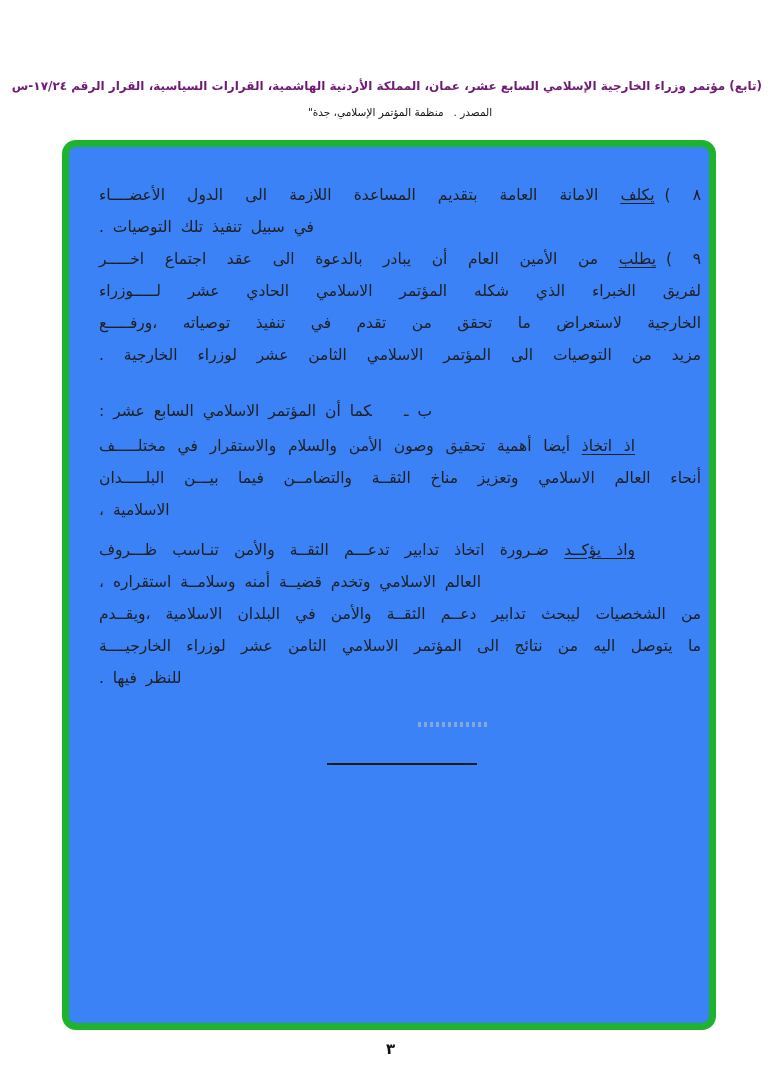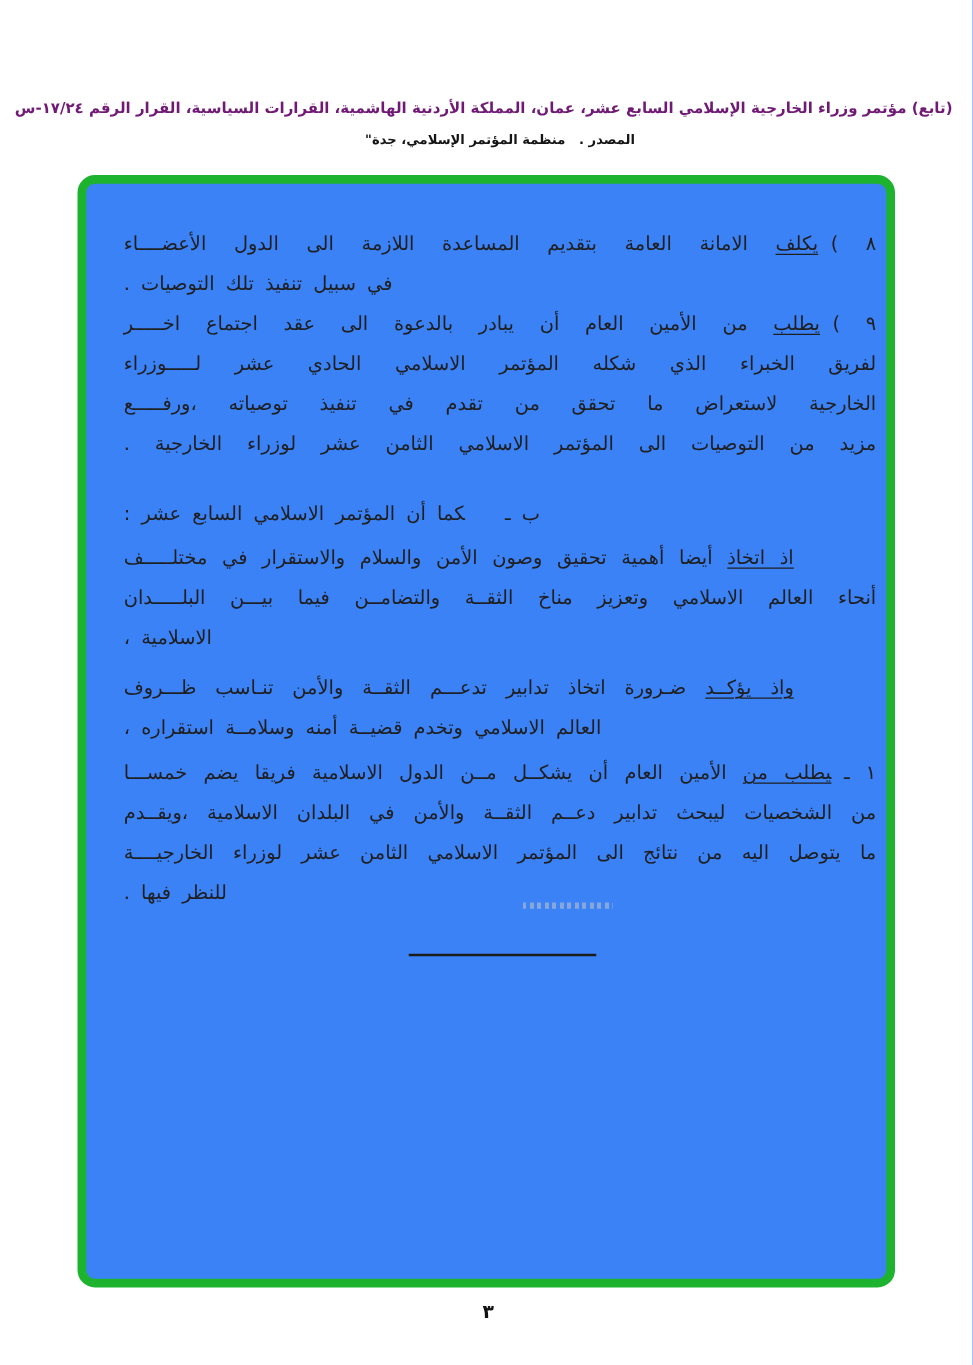--- a/index.html
+++ b/index.html
@@ -11,21 +11,21 @@
     overflow:hidden;
   }
   .header-line1 {
     position:absolute; top:79px; right:16px; width:702px;
     direction:rtl; text-align:right; white-space:nowrap;
     font-size:12px; font-weight:bold; color:#701a75;
   }
   .header-line2 {
     position:absolute; top:106px; left:240px; width:320px;
     direction:rtl; text-align:center; white-space:pre;
-    font-size:10.5px; font-weight:bold; color:#141414;
+    font-size:10.5px; font-weight:normal; color:#141414;
   }
   .frame {
     position:absolute; left:62px; top:140px;
     width:654px; height:890px;
     border:7px solid #1db32f; border-radius:14px;
     box-sizing:border-box;
     background:#3b82f6;
   }
   .content {
     position:absolute; top:32px; right:8px; left:30px;
@@ -86,23 +86,20 @@
       <span class="u">اذ اتخاذ</span><span> أيضا أهمية تحقيق وصون الأمن والسلام والاستقرار في مختلـــــف</span>
     </div>
     <div class="line full">أنحاء العالم الاسلامي وتعزيز مناخ الثقــة والتضامــن فيما بيـــن البلـــــدان</div>
     <div class="line">الاسلامية ،</div>
 
     <div class="line full indent1 mt8">
       <span class="u">واذ يؤكــد</span><span> ضـرورة اتخاذ تدابير تدعـــم الثقــة والأمن تنـاسب ظـــروف</span>
     </div>
     <div class="line">العالم الاسلامي وتخدم قضيــة أمنه وسلامــة استقراره ،</div>
 
-    <div class="line full mt4">
-      <span class="marker">١ ـ</span><span class="u">يطلب من</span><span> الأمين العام أن يشكــل مــن الدول الاسلامية فريقا يضم خمســـا</span>
-    </div>
     <div class="line full">من الشخصيات ليبحث تدابير دعــم الثقــة والأمن في البلدان الاسلامية ،ويقــدم</div>
     <div class="line full">ما يتوصل اليه من نتائج الى المؤتمر الاسلامي الثامن عشر لوزراء الخارجيــــة</div>
     <div class="line">للنظر فيها .</div>
 
   </div>
 
   <div class="rule"></div>
   <div class="artifact"></div>
 </div>
 

